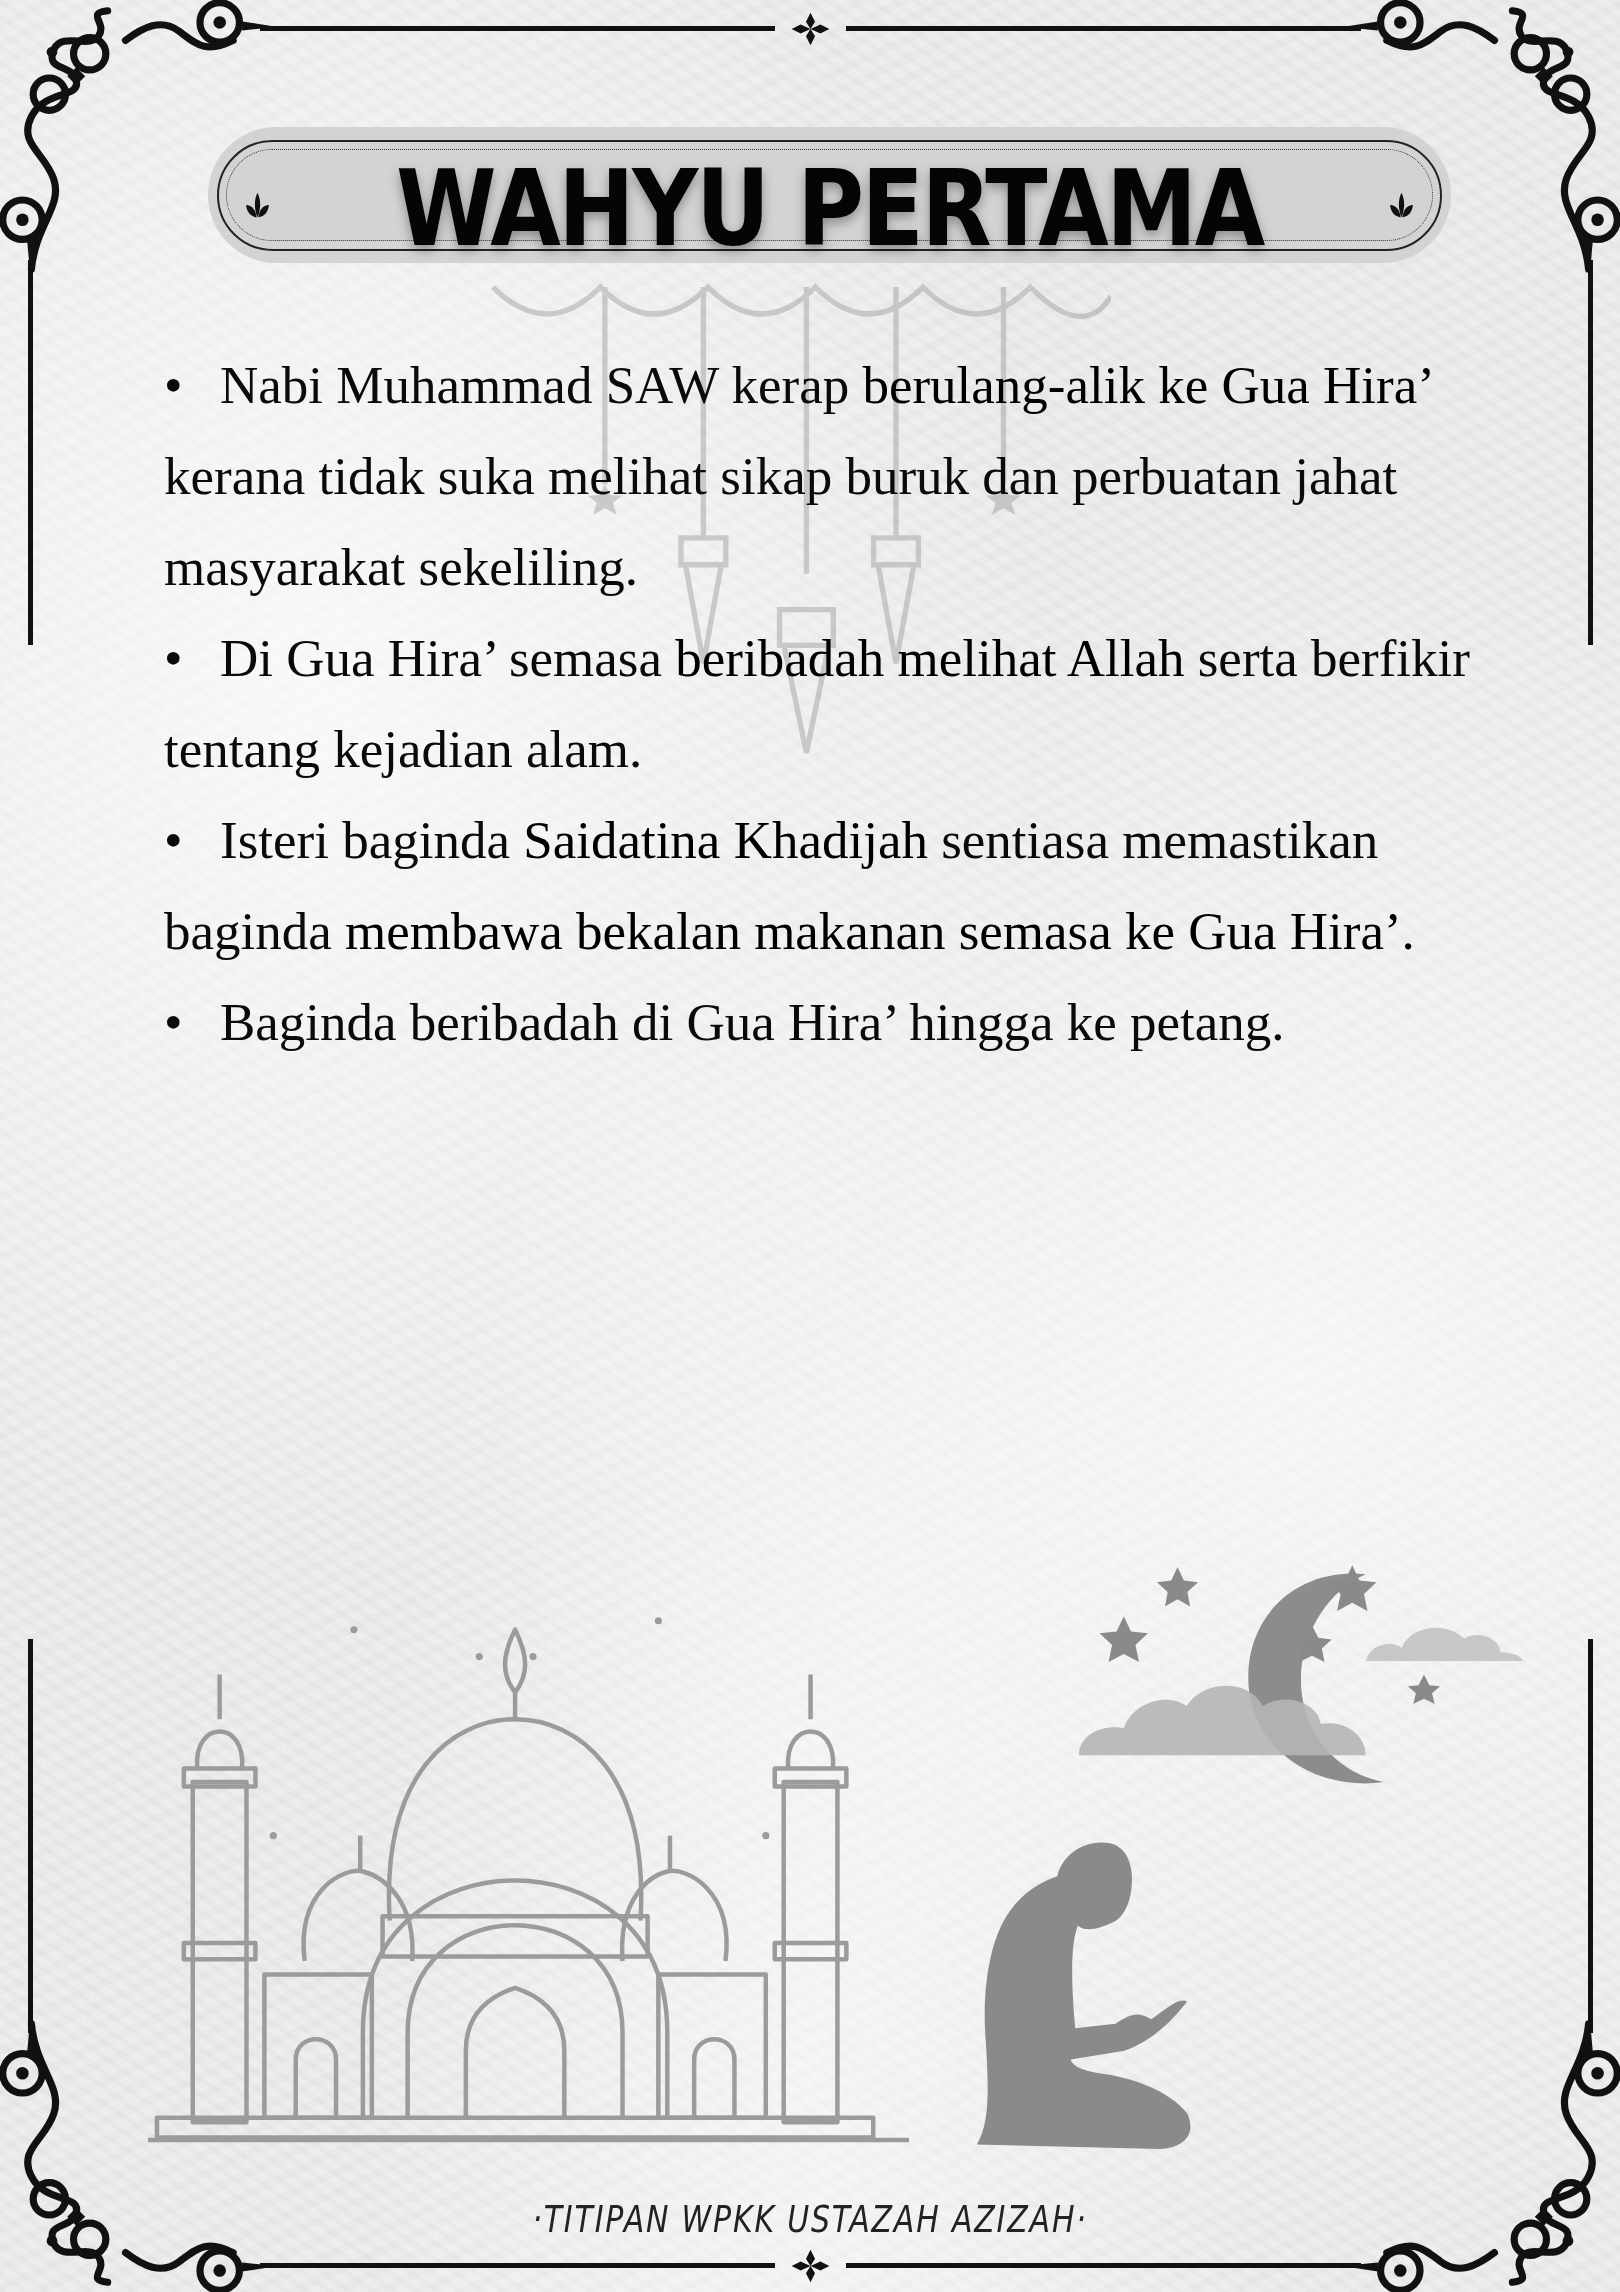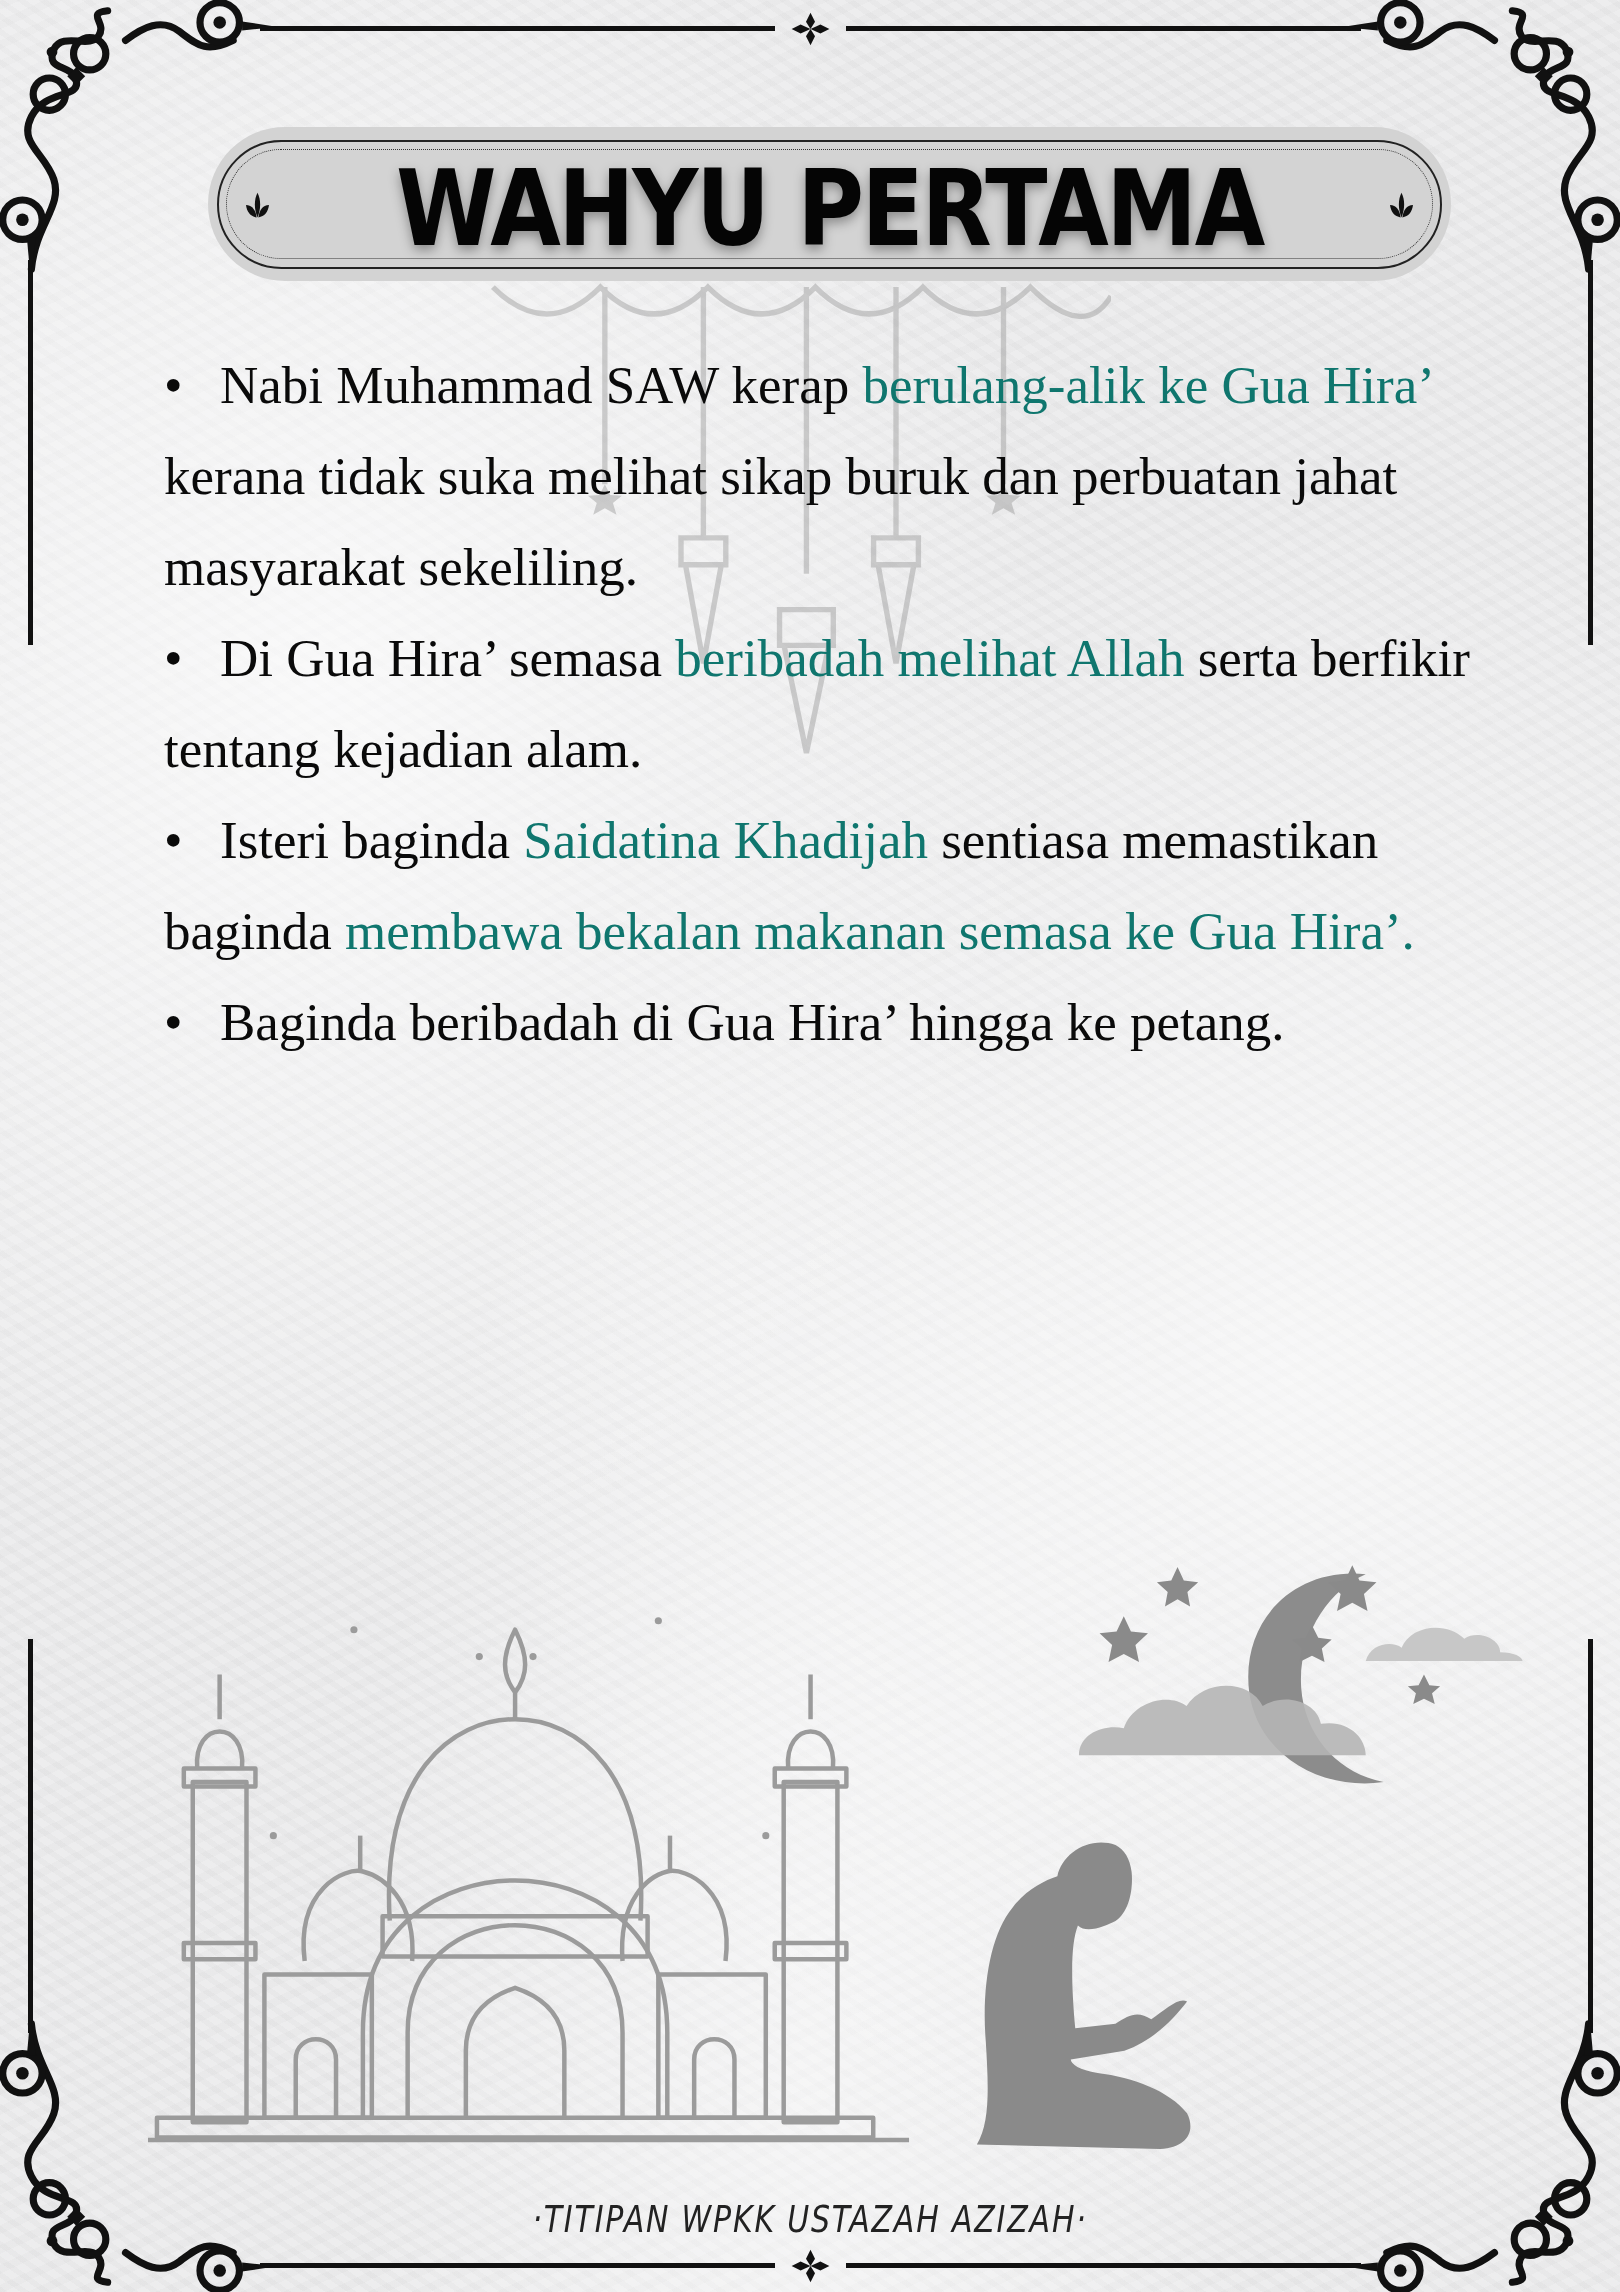--- a/index.html
+++ b/index.html
@@ -15,21 +15,21 @@
     font-family: "Liberation Serif", "DejaVu Serif", serif;
   }
   .abs { position: absolute; }
 
   
   .hline { position: absolute; height: 4.5px; background: #111; }
   .vline { position: absolute; width: 4.5px; background: #111; }
 
   
   .banner {
-    position: absolute; left: 208px; top: 127px; width: 1243px; height: 154px;
+    position: absolute; left: 208px; top: 127px; width: 1243px; height: 136px;
     border-radius: 77px; background: #d3d3d3;
   }
   .banner-inner {
     position: absolute; left: 9px; top: 12.5px; right: 9px; bottom: 12.5px;
     border-radius: 68px; border: 2.7px solid #222;
   }
   .banner-dots {
     position: absolute; left: 7.2px; top: 7.2px; right: 7.2px; bottom: 7.2px;
     border-radius: 61px; border: 1.8px dotted #333;
   }
@@ -42,21 +42,21 @@
   }
   .leaf { position: absolute; top: 64px; width: 27px; height: 30px; }
 
   
   .content {
     position: absolute; left: 164px; top: 340px; width: 1361px;
     font-size: 53px; line-height: 91px; color: #0a0a0a;
   }
   .item { position: relative; padding-left: 0; }
   .bullet { display: inline-block; width: 56px; }
-  .hl { color: #0f766e; }
+  .hl { color: #000000; }
 
   .footer {
     position: absolute; left: 0; right: 0; top: 2201px; text-align: center;
     font-family: "DejaVu Sans", sans-serif; font-style: italic; font-size: 30px;
     letter-spacing: 1.8px; color: #222; font-weight: 300;
     transform: scaleY(1.25);
   }
 </style>
 </head>
 <body>

